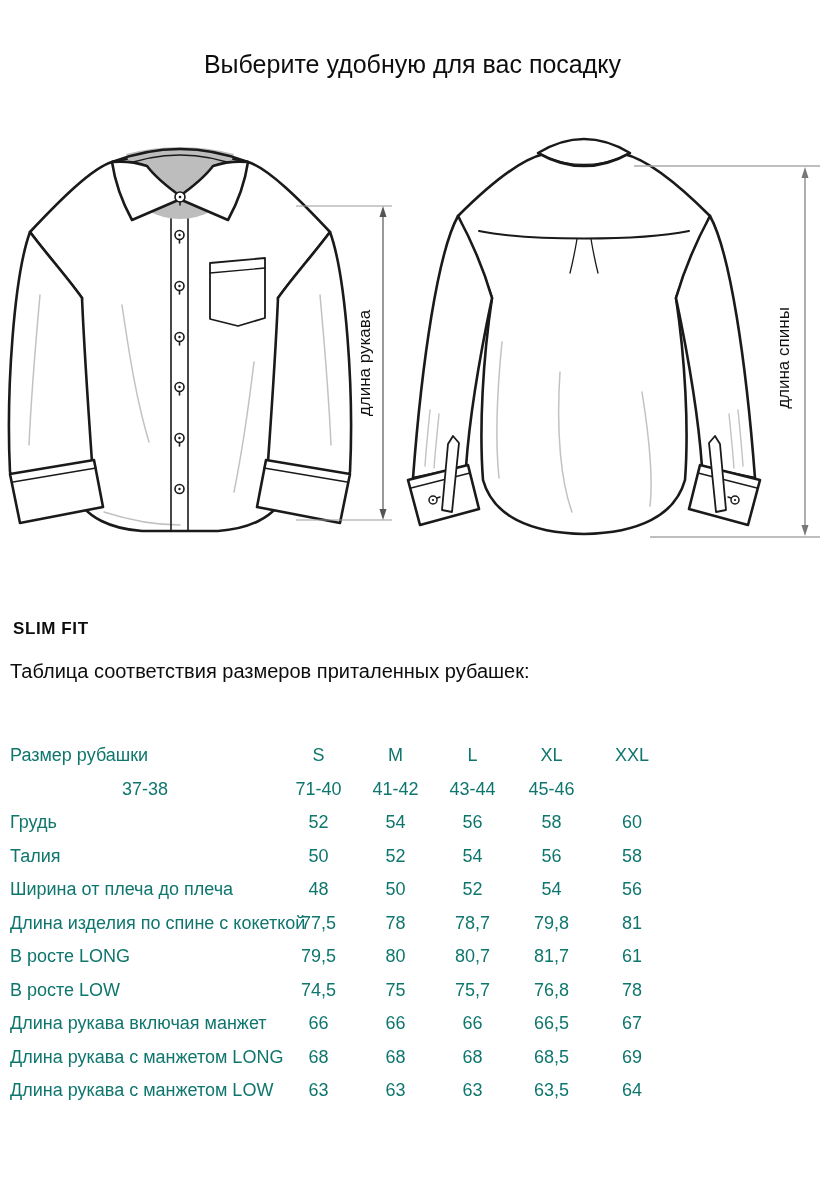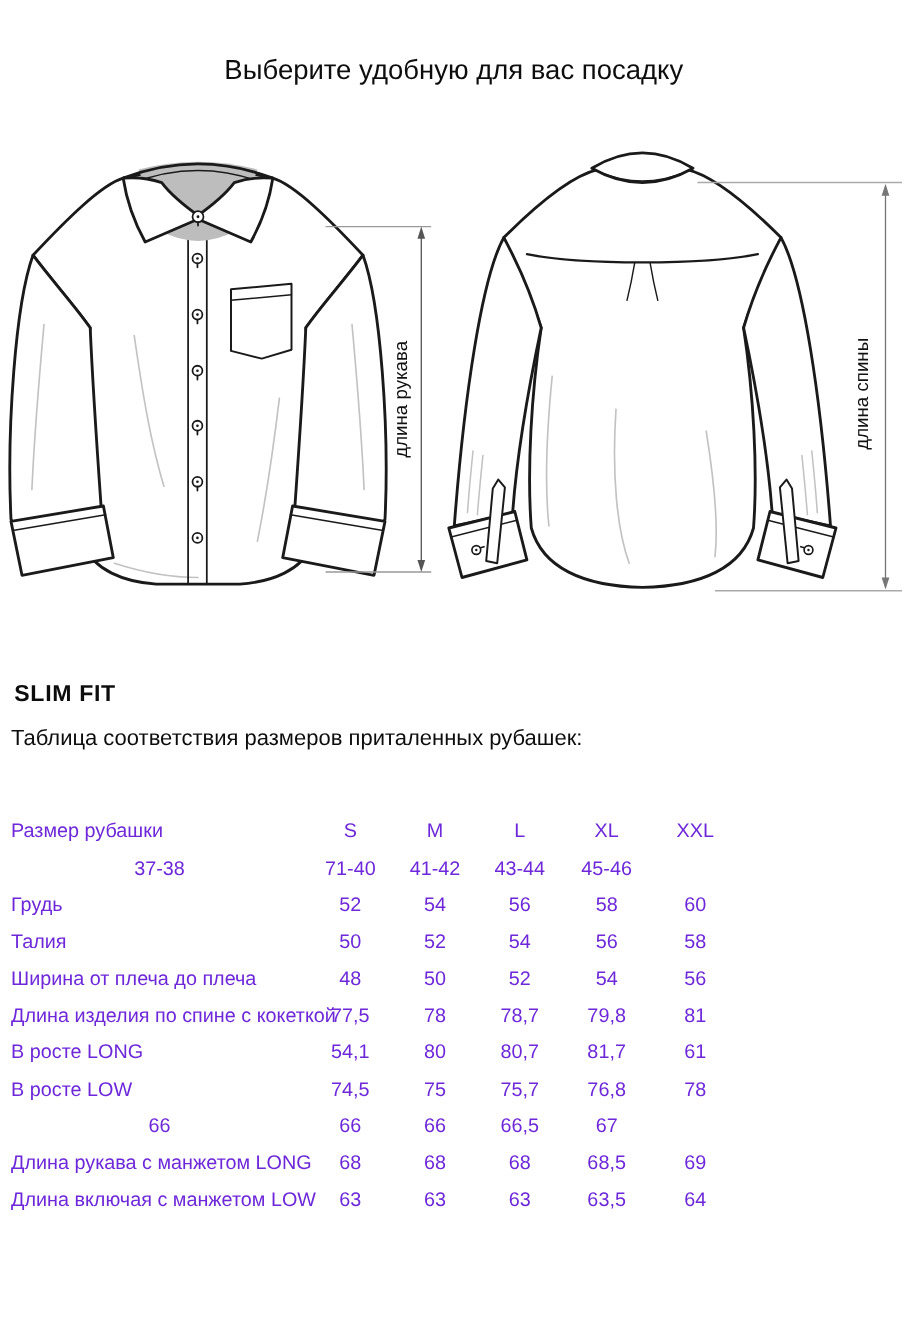--- a/index.html
+++ b/index.html
@@ -1,26 +1,26 @@
 <!DOCTYPE html>
 <html><head>
 <meta charset="utf-8">
 <style>
   html,body{margin:0;padding:0;background:#fff;}
   #page{position:relative;width:825px;height:1200px;background:#fff;overflow:hidden;
         font-family:"Liberation Sans","DejaVu Sans",sans-serif;color:#111;}
   .page-title{position:absolute;top:50px;left:0;width:825px;text-align:center;
         font-size:25px;color:#0d0d0d;}
   #diagram-svg{position:absolute;top:110px;left:0;}
-  .fit-heading{position:absolute;top:619px;left:13px;font-size:21px;font-weight:bold;
+  .fit-heading{position:absolute;top:619px;left:13px;font-size:17px;font-weight:bold;
         letter-spacing:0.6px;color:#0d0d0d;}
   .fit-subtitle{position:absolute;top:660px;left:10px;font-size:20px;color:#0d0d0d;text-align:center;}
   .size-table{position:absolute;top:739px;left:10px;width:690px;}
   .trow{display:grid;grid-template-columns:270px 77px 77px 77px 81px 80px;
-        height:33.5px;align-items:center;font-size:18px;color:#6d28d9;}
+        height:33.5px;align-items:center;font-size:18px;color:#0f766e;}
   .trow .lbl{text-align:left;white-space:nowrap;}
   .trow .val{text-align:center;white-space:nowrap;}
   svg text{font-family:"Liberation Sans","DejaVu Sans",sans-serif;}
 </style>
 </head>
 <body>
 
 <div id="page">
 
   <div class="page-title">Выберите удобную для вас посадку</div>
@@ -221,51 +221,52 @@
     <div class="trow">
       <div class="lbl">Длина изделия по спине с кокеткой</div>
       <div class="val">77,5</div>
       <div class="val">78</div>
       <div class="val">78,7</div>
       <div class="val">79,8</div>
       <div class="val">81</div>
     </div>
     <div class="trow">
       <div class="lbl">В росте LONG</div>
-      <div class="val">54,1</div>
+      <div class="val">79,5</div>
       <div class="val">80</div>
       <div class="val">80,7</div>
       <div class="val">81,7</div>
       <div class="val">61</div>
     </div>
     <div class="trow">
       <div class="lbl">В росте LOW</div>
       <div class="val">74,5</div>
       <div class="val">75</div>
       <div class="val">75,7</div>
       <div class="val">76,8</div>
       <div class="val">78</div>
     </div>
     <div class="trow">
+      <div class="lbl">Длина рукава включая манжет</div>
       <div class="val">66</div>
       <div class="val">66</div>
       <div class="val">66</div>
       <div class="val">66,5</div>
       <div class="val">67</div>
     </div>
     <div class="trow">
       <div class="lbl">Длина рукава с манжетом LONG</div>
       <div class="val">68</div>
       <div class="val">68</div>
       <div class="val">68</div>
       <div class="val">68,5</div>
       <div class="val">69</div>
     </div>
     <div class="trow">
-      <div class="lbl">Длина включая с манжетом LOW</div>
+      <div class="lbl">Длина рукава с манжетом LOW</div>
       <div class="val">63</div>
       <div class="val">63</div>
       <div class="val">63</div>
       <div class="val">63,5</div>
       <div class="val">64</div>
     </div>
   </div>
 
 </div>
 

